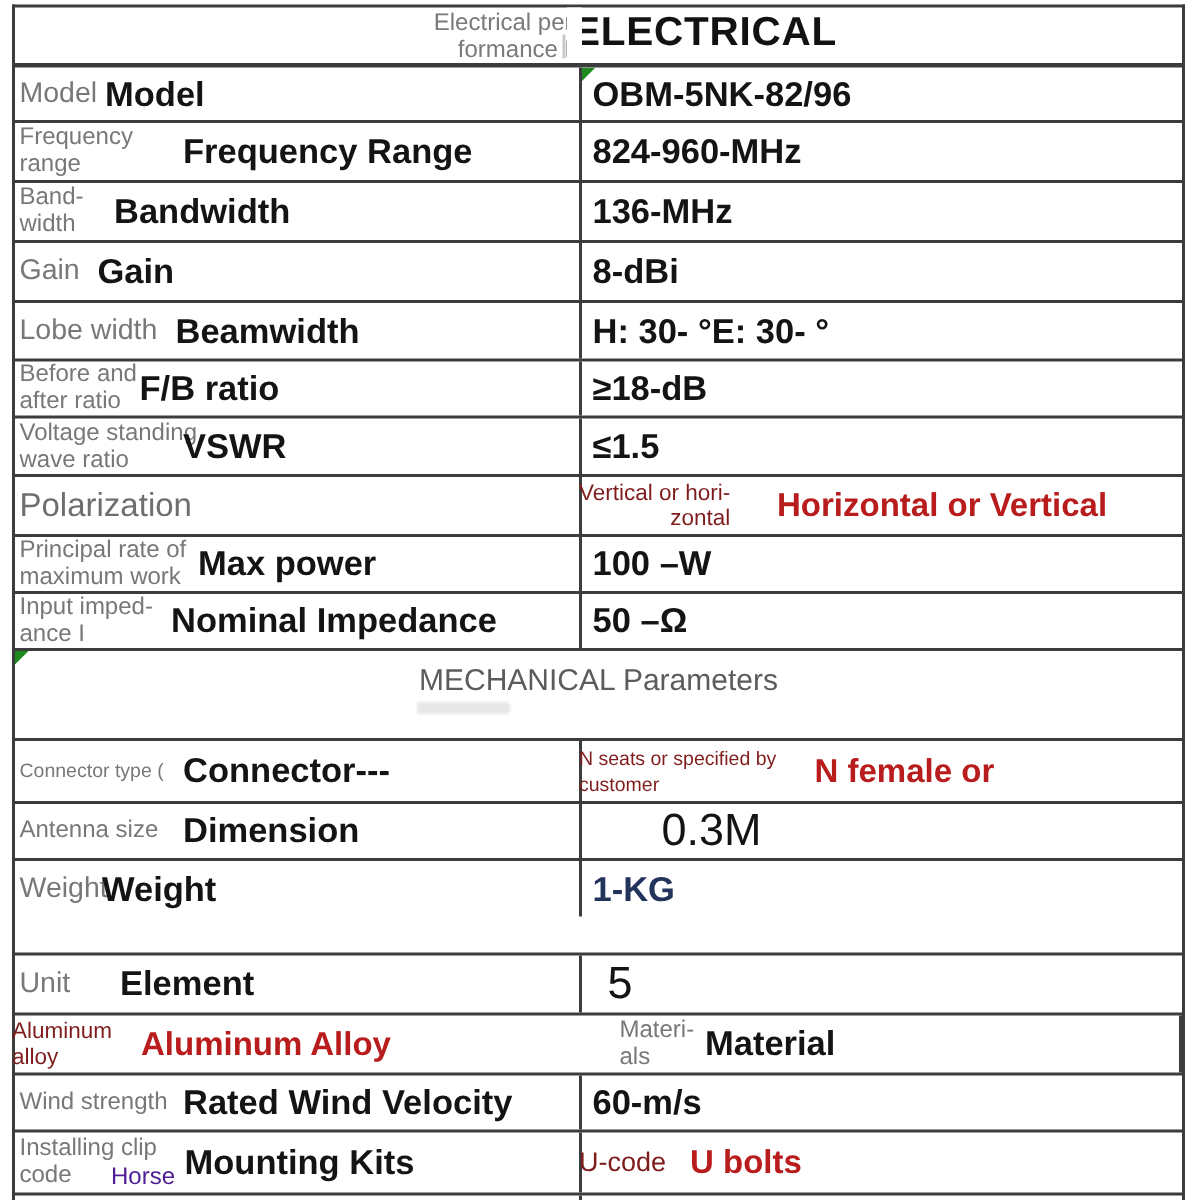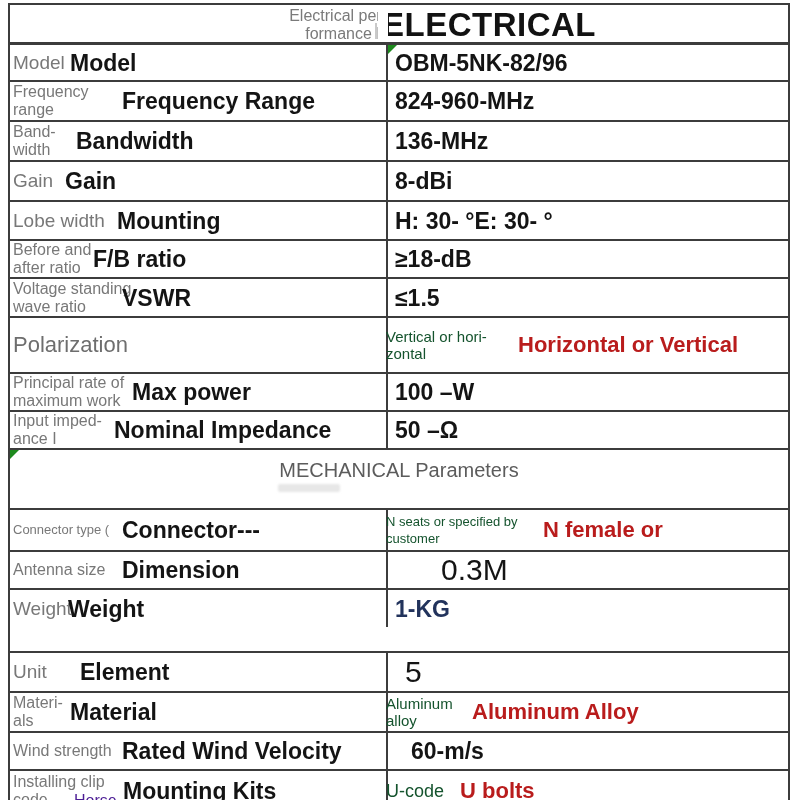--- a/index.html
+++ b/index.html
@@ -3,41 +3,41 @@
 <meta charset="utf-8">
 <style>
   html,body{margin:0;padding:0;background:#ffffff;width:800px;height:800px;overflow:hidden;
     font-family:"Liberation Sans","DejaVu Sans",sans-serif;}
   .spec-table{position:absolute;left:8px;top:3px;width:782px;box-sizing:border-box;
     border:2px solid #3c3c3c;border-bottom:2px solid #9b9b9b;background:#fff;}
   .hdr{position:relative;height:37px;}
   .hdr-orig{position:absolute;right:401px;top:2px;text-align:right;color:#7a7a7a;
     font-size:16px;line-height:18px;white-space:pre-line;}
   .hdr-line{position:absolute;left:365px;top:18px;width:2px;height:16px;background:#c9c9c9;}
-  .hdr-title{position:absolute;left:372px;top:1px;font-weight:bold;font-size:33px;color:#121212;
+  .hdr-title{position:absolute;left:372px;top:1px;font-weight:bold;font-size:27px;color:#121212;
     letter-spacing:.5px;}
   .hdr-mask{position:absolute;left:368px;top:0;width:11px;height:34px;background:#fff;}
   .row{position:relative;display:flex;box-sizing:border-box;border-top:2px solid #3c3c3c;}
   .row.thick{border-top-width:3px;}
   .cell{position:relative;box-sizing:border-box;}
   .cl{width:378px;border-right:2px solid #3c3c3c;}
   .cr{flex:1;}
   .merged{width:100%;}
   .g{position:absolute;left:3px;top:50%;transform:translateY(-50%);color:#787878;
     font-size:16px;line-height:18px;white-space:pre-line;}
   .g-lg{font-size:19px;}
   .g-xl{font-size:22px;color:#6e6e6e;}
   .g-sm{font-size:13px;}
   .b{position:absolute;left:var(--bx,58px);top:50%;transform:translateY(-50%);
     font-weight:bold;color:#141414;font-size:23px;white-space:nowrap;}
   .v{position:absolute;left:7px;top:50%;transform:translateY(-50%);
     font-weight:bold;color:#141414;font-size:23px;white-space:nowrap;}
   .v-light{font-weight:400;font-size:30px;left:17px;}
   .v-navy{color:#22335c;}
-  .rg{position:absolute;left:-2px;top:50%;transform:translateY(-50%);color:#14532d;
+  .rg{position:absolute;left:-2px;top:50%;transform:translateY(-50%);color:#7f1d1d;
     font-size:15px;line-height:17px;white-space:pre-line;}
   .rg-sm{font-size:13px;}
   .rg-md{font-size:18px;}
   .rb{position:absolute;left:var(--vbx,120px);top:50%;transform:translateY(-50%);
     font-weight:bold;color:#b91c1c;font-size:22px;white-space:nowrap;}
   .ghost{position:absolute;left:64px;top:52%;color:#4c1d95;font-size:16px;}
   .mech-title{position:absolute;left:0;right:0;top:9px;text-align:center;color:#5c5c5c;
     font-size:20px;}
   .smudge{position:absolute;left:268px;top:34px;width:62px;height:8px;background:#e7e7e7;
     border-radius:2px;filter:blur(1px);}
@@ -98,21 +98,21 @@
       <span class="b">Gain</span>
     </div>
     <div class="cell cr">
       <span class="v">8-dBi</span>
     </div>
   </div>
 
   <div class="row" style="height:39px;--bx:107px;">
     <div class="cell cl">
       <span class="g g-lg">Lobe width</span>
-      <span class="b">Mounting</span>
+      <span class="b">Beamwidth</span>
     </div>
     <div class="cell cr">
       <span class="v">H: 30- °E: 30- °</span>
     </div>
   </div>
 
   <div class="row" style="height:38px;--bx:83px;">
     <div class="cell cl">
       <span class="g">Before and
 after ratio</span>
@@ -127,21 +127,21 @@
     <div class="cell cl">
       <span class="g">Voltage standing
 wave ratio</span>
       <span class="b">VSWR</span>
     </div>
     <div class="cell cr">
       <span class="v">≤1.5</span>
     </div>
   </div>
 
-  <div class="row" style="height:56px;--vbx:130px;">
+  <div class="row" style="height:40px;text-align:right;--vbx:130px;">
     <div class="cell cl">
       <span class="g g-xl">Polarization</span>
     </div>
     <div class="cell cr">
       <span class="rg">Vertical or hori-
 zontal</span>
       <span class="rb">Horizontal or Vertical</span>
     </div>
   </div>
 
@@ -211,33 +211,33 @@
     <div class="cell cl">
       <span class="g g-lg">Unit</span>
       <span class="b">Element</span>
     </div>
     <div class="cell cr">
       <span class="v v-light">5</span>
     </div>
   </div>
 
   <div class="row" style="height:40px;--bx:60px;--vbx:84px;">
+    <div class="cell cr">
+      <span class="rg">Aluminum
+alloy</span>
+      <span class="rb">Aluminum Alloy</span>
+    </div>
     <div class="cell cl">
       <span class="g">Materi-
 als</span>
       <span class="b">Material</span>
     </div>
-    <div class="cell cr">
-      <span class="rg">Aluminum
-alloy</span>
-      <span class="rb">Aluminum Alloy</span>
-    </div>
-  </div>
-
-  <div class="row" style="height:38px;gap:16px;--bx:112px;">
+  </div>
+
+  <div class="row" style="height:38px;--bx:112px;">
     <div class="cell cl">
       <span class="g">Wind strength</span>
       <span class="b">Rated Wind Velocity</span>
     </div>
     <div class="cell cr">
       <span class="v">60-m/s</span>
     </div>
   </div>
 
   <div class="row" style="height:42px;--bx:113px;--vbx:72px;">

